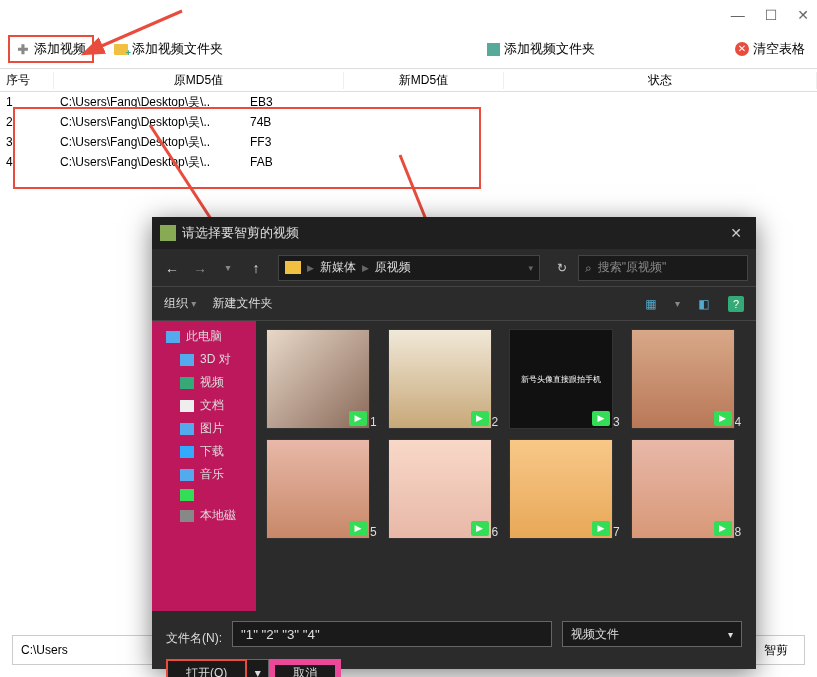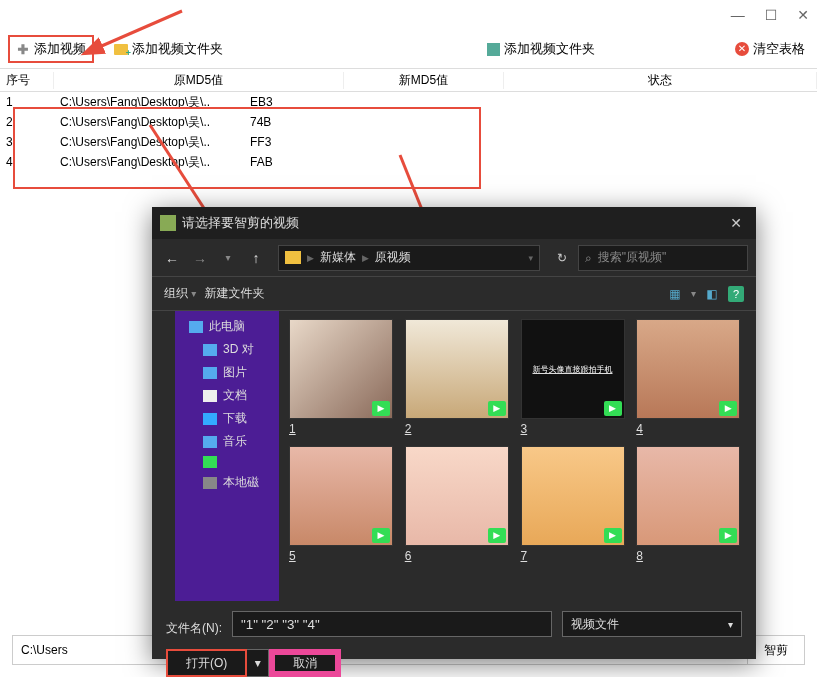--- a/index.html
+++ b/index.html
@@ -35,61 +35,61 @@
 .red-box { position: absolute; border: 2px solid #e74c3c; pointer-events: none; }
 .red-arrow { position: absolute; pointer-events: none; }
 .red-arrow svg { overflow: visible; }
 
 .bottom-bar { position: absolute; bottom: 12px; left: 12px; right: 12px; height: 30px; border: 1px solid #ccc; display: flex; align-items: center; font-size: 12px; }
 .bottom-bar .lbl { padding: 0 8px; border-right: 1px solid #ccc; height: 100%; display: flex; align-items: center; }
 .bottom-bar .val { flex: 1; padding: 0 8px; }
 .bottom-btn { border-left: 1px solid #ccc; padding: 0 16px; height: 100%; display: flex; align-items: center; }
 
 
-.file-dialog { position: absolute; left: 152px; top: 207px; width: 604px; height: 452px; background: #2b2b2b; color: #ddd; box-shadow: 0 5px 25px rgba(0,0,0,0.5); font-size: 12px; }
+.file-dialog { position: absolute; left: 152px; top: 217px; width: 604px; height: 452px; background: #2b2b2b; color: #ddd; box-shadow: 0 5px 25px rgba(0,0,0,0.5); font-size: 12px; }
 .fd-title { height: 32px; background: #1f1f1f; display: flex; align-items: center; padding: 0 8px; }
 .fd-title-icon { width: 16px; height: 16px; background: #8a5; margin-right: 6px; }
 .fd-title-text { flex: 1; font-size: 13px; }
 .fd-close { color: #ccc; font-size: 14px; cursor: pointer; padding: 0 6px; }
 
 .fd-nav { height: 38px; display: flex; align-items: center; padding: 0 8px; gap: 4px; border-bottom: 1px solid #444; }
 .nav-btn { width: 24px; height: 24px; display: flex; align-items: center; justify-content: center; color: #888; cursor: pointer; font-size: 14px; }
 .nav-btn.active { color: #ddd; }
 .nav-path { flex: 1; height: 26px; background: #1a1a1a; border: 1px solid #444; display: flex; align-items: center; padding: 0 6px; gap: 6px; margin: 0 6px; }
 .nav-path .seg { cursor: pointer; }
 .nav-path .sep { color: #666; font-size: 9px; }
 .nav-path .folder-ic { width: 16px; height: 13px; background: #f0c040; }
 .nav-refresh { width: 24px; color: #ccc; text-align: center; cursor: pointer; }
 .nav-search { width: 170px; height: 26px; background: #1a1a1a; border: 1px solid #444; display: flex; align-items: center; padding: 0 6px; color: #888; gap: 6px; }
 
-.fd-toolbar { height: 34px; display: flex; align-items: center; padding: 0 12px; gap: 8px; border-bottom: 1px solid #444; }
+.fd-toolbar { height: 34px; display: flex; align-items: center; padding: 0 12px; gap: 16px; border-bottom: 1px solid #444; }
 .fd-toolbar .dd { color: #888; font-size: 10px; }
 .fd-tb-spacer { flex: 1; }
 .fd-view-ic { width: 16px; height: 16px; display: flex; align-items: center; justify-content: center; color: #5ac; cursor: pointer; }
 .fd-help { width: 16px; height: 16px; background: #3a7; border-radius: 2px; color: #fff; font-size: 11px; text-align: center; line-height: 16px; cursor: pointer; }
 
 .fd-body { display: flex; height: 290px; }
-.fd-sidebar { width: 104px; background: #4c1d95; overflow: hidden; padding-top: 4px; margin-left: 23px; }
+.fd-sidebar { width: 104px; background: #be185d; overflow: hidden; padding-top: 4px; }
 .sb-item { display: flex; align-items: center; gap: 6px; padding: 3px 8px 3px 14px; cursor: pointer; white-space: nowrap; }
 .sb-item.l2 { padding-left: 28px; }
 .sb-item.sel { background: #3a5; color: #fff; }
 .sb-ic { width: 14px; height: 12px; flex-shrink: 0; }
 .sb-ic.pc { background: #5ae; }
 .sb-ic.d3 { background: #5ae; }
 .sb-ic.vid { background: #3a7; }
 .sb-ic.pic { background: #5ae; }
 .sb-ic.doc { background: #eee; }
 .sb-ic.dl { background: #3af; }
 .sb-ic.mus { background: #5ae; }
 .sb-ic.desk { background: #3a5; }
 .sb-ic.disk { background: #888; }
 .sb-ic.gr { background: #3d5; }
 
 .fd-grid { flex: 1; padding: 8px 10px; display: grid; grid-template-columns: repeat(4, 1fr); gap: 10px 6px; overflow: hidden; align-content: start; }
-.thumb { display: flex; flex-direction: column; align-items: flex-start; cursor: pointer; text-decoration: underline; }
+.thumb { display: flex; flex-direction: row; align-items: flex-end; cursor: pointer; }
 .thumb-img { width: 104px; height: 100px; background: #555; position: relative; border: 1px solid #333; }
 .thumb-badge { position: absolute; bottom: 2px; right: 2px; width: 18px; height: 15px; background: #3d5; border-radius: 2px; color: #fff; font-size: 9px; text-align: center; line-height: 15px; }
 .thumb-label { margin-top: 3px; color: #ddd; font-size: 12px; }
 .t1 { background: linear-gradient(135deg,#e8d8c8,#8a6a5a); }
 .t2 { background: linear-gradient(#f0e8d8,#c8a878); }
 .t3 { background: #111; display:flex;align-items:center;justify-content:center;color:#fff;font-size:8px; }
 .t4 { background: linear-gradient(#d8a888,#b87858); }
 .t5 { background: linear-gradient(#e8b8a8,#c88868); }
 .t6 { background: linear-gradient(#f8d8c8,#e8b8a8); }
 .t7 { background: linear-gradient(#f8c888,#e8a858); }
@@ -258,26 +258,30 @@
     <div class="fd-sidebar">
       <div class="sb-item">
           <span class="sb-ic pc"></span>
           <span>此电脑</span>
         </div>
       <div class="sb-item l2">
           <span class="sb-ic d3"></span>
           <span>3D 对</span>
         </div>
       <div class="sb-item l2">
+          <span class="sb-ic vid"></span>
+          <span>视频</span>
+        </div>
+      <div class="sb-item l2">
+          <span class="sb-ic doc"></span>
+          <span>文档</span>
+        </div>
+      <div class="sb-item l2">
           <span class="sb-ic pic"></span>
           <span>图片</span>
-        </div>
-      <div class="sb-item l2">
-          <span class="sb-ic doc"></span>
-          <span>文档</span>
         </div>
       <div class="sb-item l2">
           <span class="sb-ic dl"></span>
           <span>下载</span>
         </div>
       <div class="sb-item l2">
           <span class="sb-ic mus"></span>
           <span>音乐</span>
         </div>
       <div class="sb-item l2">

